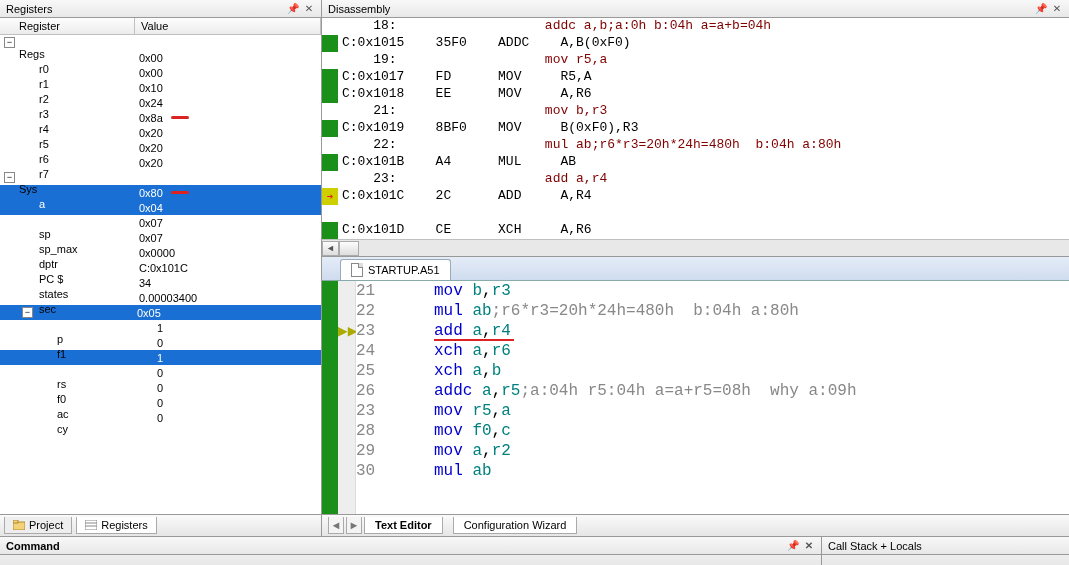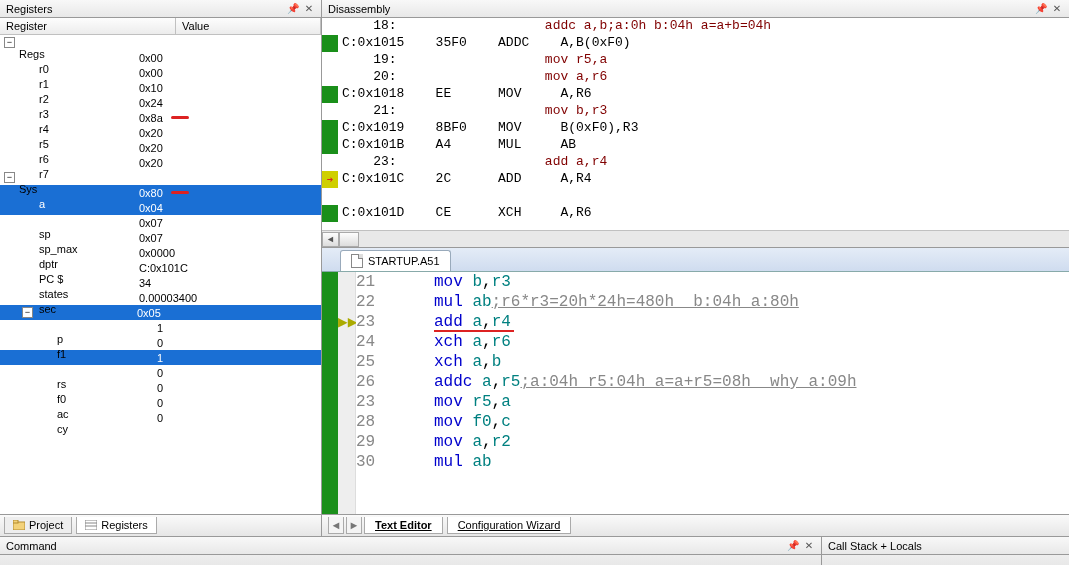--- a/index.html
+++ b/index.html
@@ -28,21 +28,21 @@
   .pane-title .spacer { flex: 1; }
   .pin-icon, .close-x { width: 12px; height: 12px; display:inline-flex; align-items:center; justify-content:center; margin-left: 3px; color:#555; font-size:10px; cursor:default; }
 
   .reg-header {
     display: flex;
     background: linear-gradient(#fdfdfd,#ececec);
     border-bottom: 1px solid #c0c0c0;
     font-size: 11px;
   }
   .reg-header div { padding: 2px 6px; border-right: 1px solid #c0c0c0; }
-  .reg-col-name { width: 176px; }
+  .reg-col-name { width: 122px; margin-left: 13px; }
   .reg-col-val { flex:1; }
 
   .reg-tree { flex:1; overflow:auto; font-family: "MS Sans Serif", Tahoma, sans-serif; font-size: 11px; background:#fff; }
   .tree-row { display:flex; align-items:center; height:15px; white-space:nowrap; }
   .tree-row.selected { background:#1a6fd4; color:#fff; }
   .tree-indent { display:inline-block; }
   .tree-toggle { width:11px; height:11px; border:1px solid #888; display:inline-flex; align-items:center; justify-content:center; font-size:9px; line-height:9px; margin-right:4px; background:#fff; color:#000;}
   .tree-conn { color:#999; margin-right:2px; }
   .reg-name { display:inline-block; width: 100px; margin-top: 22px; }
   .reg-val { display:inline-block; }
@@ -81,31 +81,31 @@
   .file-icon { width:12px; height:14px; background:#fff; border:1px solid #888; position:relative; display:inline-block;}
   .file-icon::after { content:""; position:absolute; right:-1px; top:-1px; width:4px; height:4px; background:#ddd; border-left:1px solid #888; border-bottom:1px solid #888;}
   .editor-body { flex:1; display:flex; overflow:hidden; font-family: "Courier New", monospace; font-size:16px; }
   .ed-gutter { width:16px; background:#1a8f1a; }
   .ed-break { width:18px; background:#eee; border-right:1px solid #ddd; }
   .ed-lines { width:48px; background:#fff; color:#888; text-align:right; padding-right:6px; }
   .ed-code { flex:1; background:#fff; padding-left:30px; position:relative;}
   .ed-row { height:20px; display:flex; align-items:center; white-space:pre; }
   .kw-blue { color:#0000cc; }
   .kw-teal { color:#008080; }
-  .kw-gray { color:#888;text-decoration:underline; }
+  .kw-gray { color:#888; }
   .red-underline { position:absolute; height:2px; background:#d22; }
 
   .editor-bottom { height:22px; background:linear-gradient(#fafafa,#e6e6e6); border-top:1px solid #999; display:flex; align-items:center; padding-left:6px;}
-  .etab { border:1px solid #aaa; border-top:none; padding:2px 10px; background:#fff; font-size:11px; margin-right:4px;text-decoration:underline;}
+  .etab { border:1px solid #aaa; border-top:none; padding:2px 10px; background:#fff; font-size:11px; margin-right:10px;}
   .etab.active { font-weight:bold; }
   .etab-nav { width:16px; text-align:center; color:#777; border:1px solid #aaa; border-top:none; background:#f4f4f4; padding:2px 0; margin-right:2px;}
 
   .bottom-bar { height:29px; display:flex; border-top:1px solid #999;}
   .cmd-pane { flex:0 0 822px; background:linear-gradient(#f8f8f8,#e8e8e8); border-right:1px solid #999; display:flex; flex-direction:column;}
-  .cmd-pane .pane-title { height:18px;}
+  .cmd-pane .pane-title { height:18px;font-weight:bold;}
   .callstack-pane { flex:1; background:linear-gradient(#f8f8f8,#e8e8e8);}
 </style>
 </head>
 <body>
 
 <div class="container">
 
   <div class="left-panel">
     <div class="pane-title">
       <span>Registers</span>
@@ -314,34 +314,38 @@
           </div>
           <div class="dis-row">
             <div class="gutter green"></div>
             <div class="dis-text">C:0x1015    35F0    ADDC    A,B(0xF0)</div>
           </div>
           <div class="dis-row">
             <div class="gutter"></div>
             <div class="dis-text"><span>    19:                   </span><span class="maroon">mov r5,a</span></div>
           </div>
           <div class="dis-row">
-            <div class="gutter"></div>
-            <div class="dis-text"><span>    20:                   </span><span class="maroon">mov a,r6</span></div>
+            <div class="gutter green"></div>
+            <div class="dis-text">C:0x1017    FD      MOV     R5,A</div>
           </div>
           <div class="dis-row">
             <div class="gutter green"></div>
             <div class="dis-text">C:0x1018    EE      MOV     A,R6</div>
           </div>
           <div class="dis-row">
             <div class="gutter"></div>
             <div class="dis-text"><span>    21:                   </span><span class="maroon">mov b,r3</span></div>
           </div>
           <div class="dis-row">
             <div class="gutter green"></div>
             <div class="dis-text">C:0x1019    8BF0    MOV     B(0xF0),R3</div>
+          </div>
+          <div class="dis-row">
+            <div class="gutter"></div>
+            <div class="dis-text"><span>    22:                   </span><span class="maroon">mul ab;r6*r3=20h*24h=480h  b:04h a:80h</span></div>
           </div>
           <div class="dis-row">
             <div class="gutter green"></div>
             <div class="dis-text">C:0x101B    A4      MUL     AB</div>
           </div>
           <div class="dis-row">
             <div class="gutter"></div>
             <div class="dis-text"><span>    23:                   </span><span class="maroon">add a,r4</span></div>
           </div>
           <div class="dis-row">

